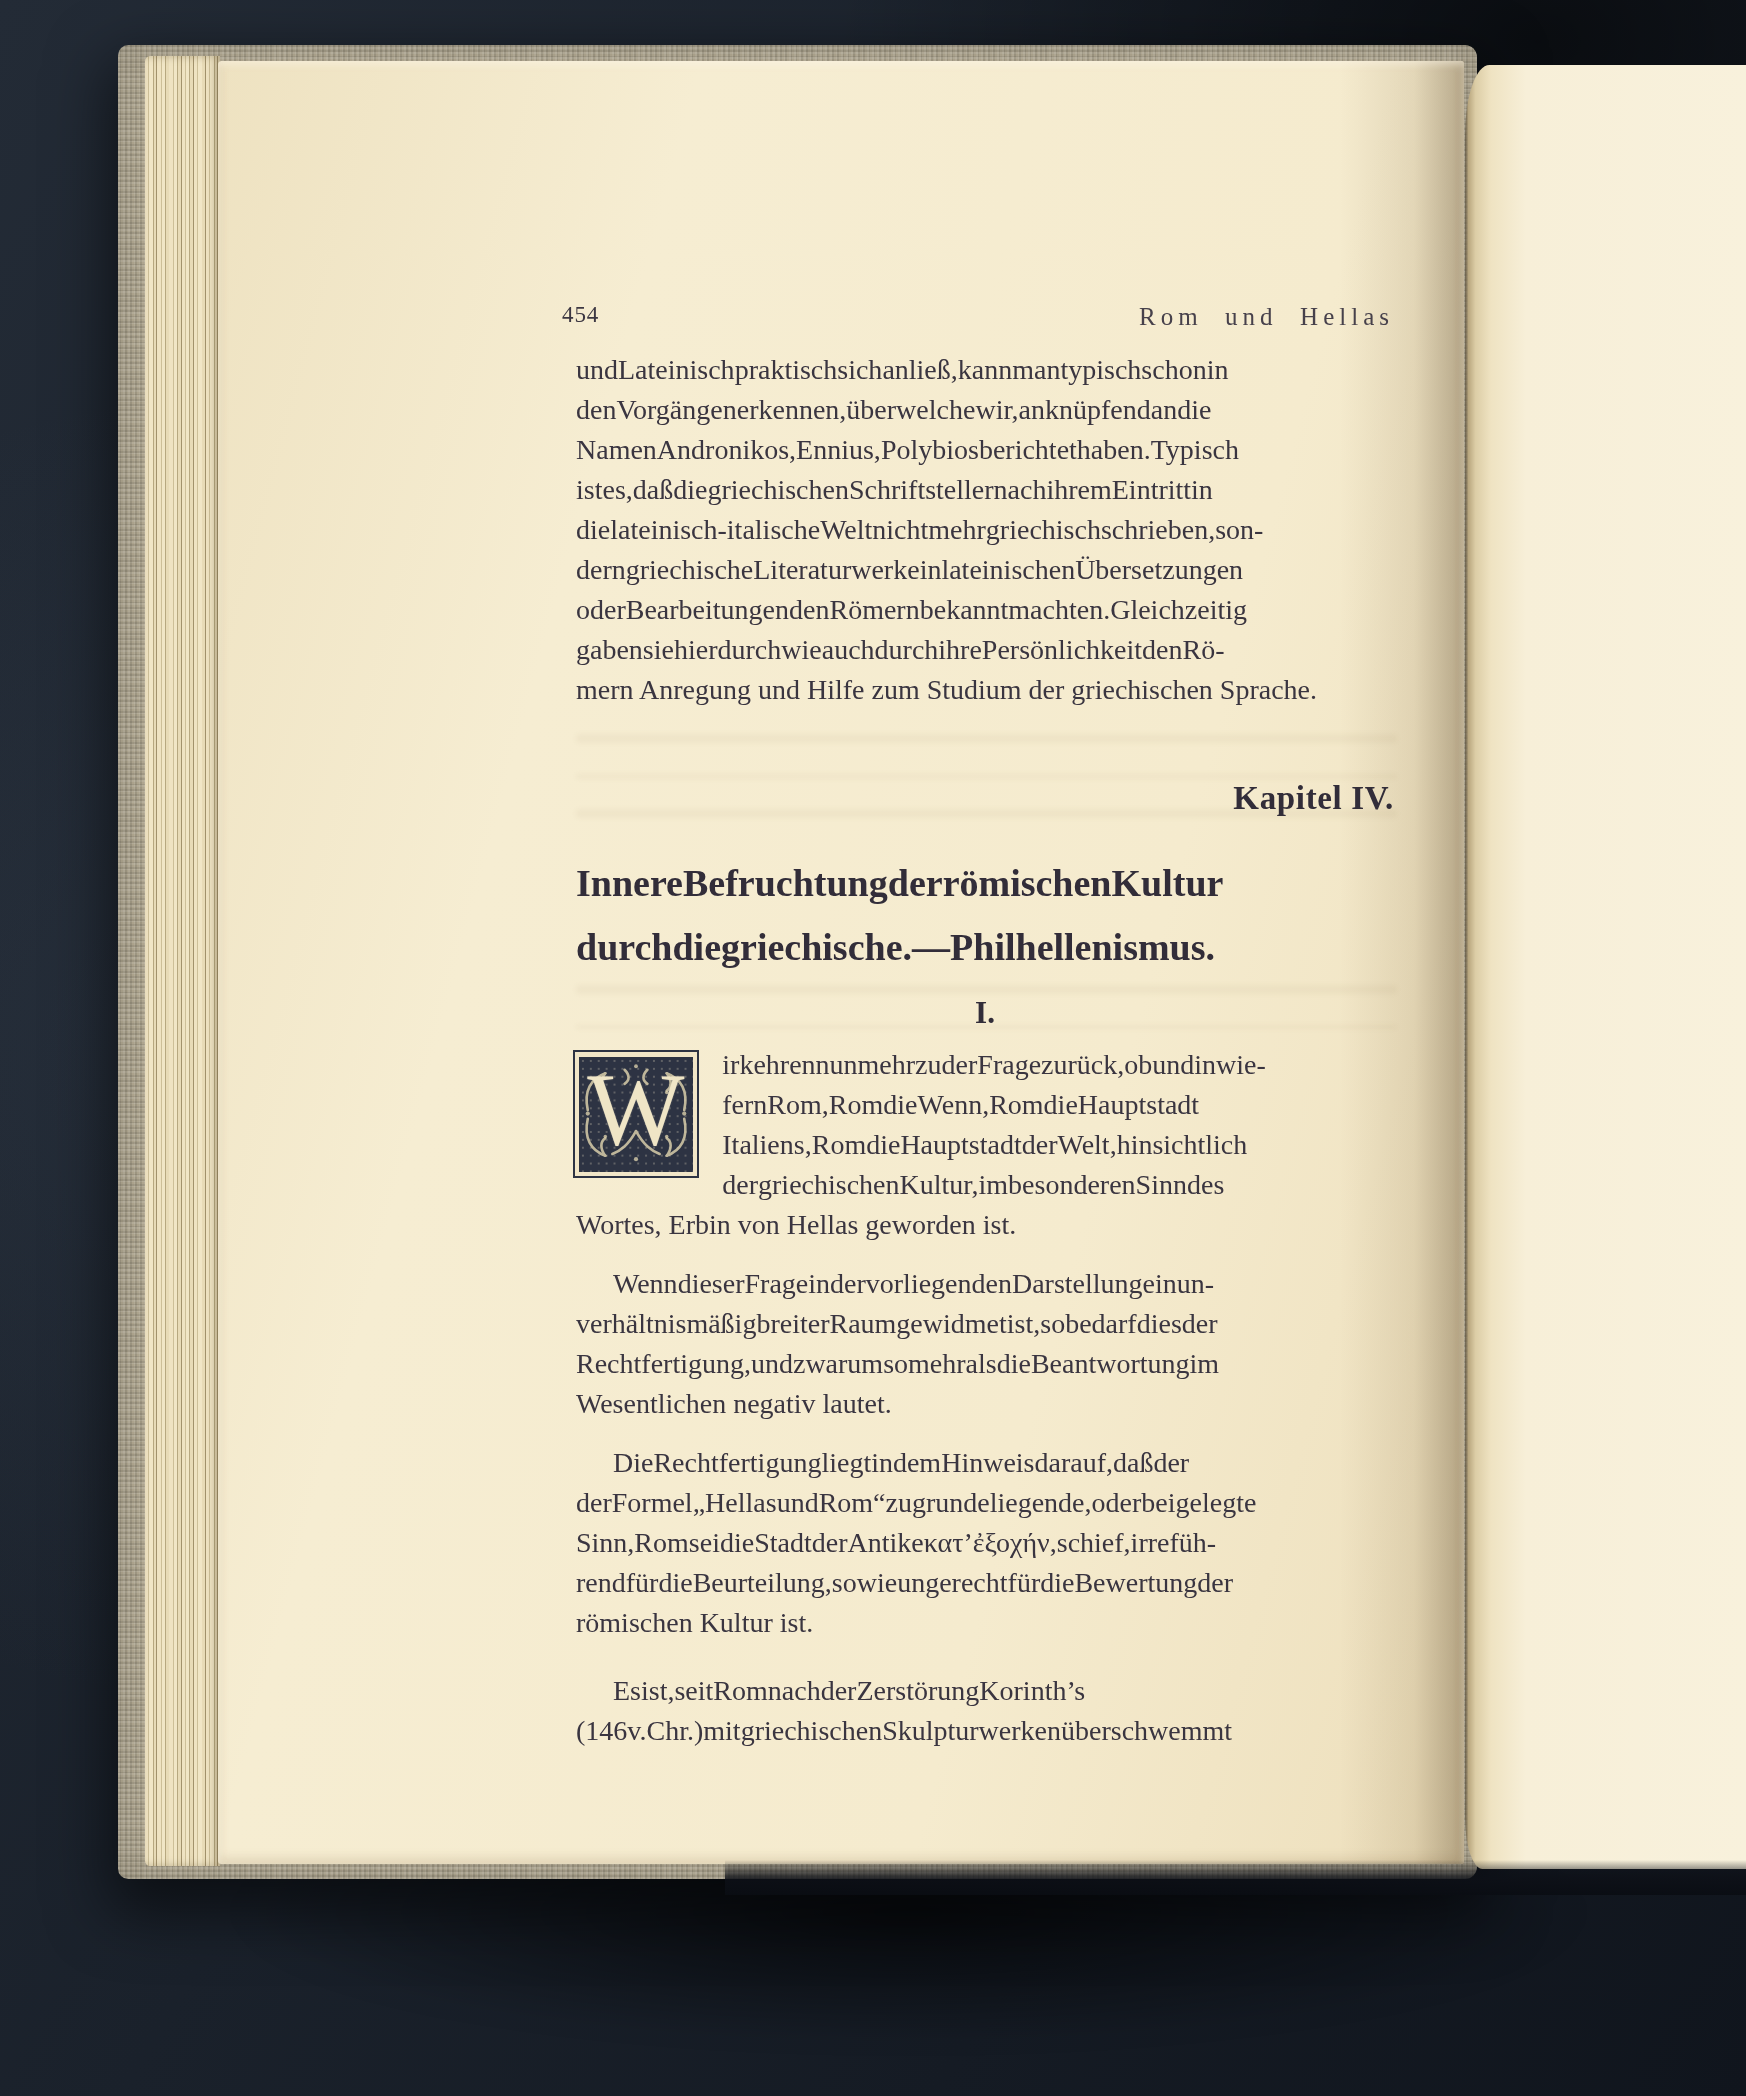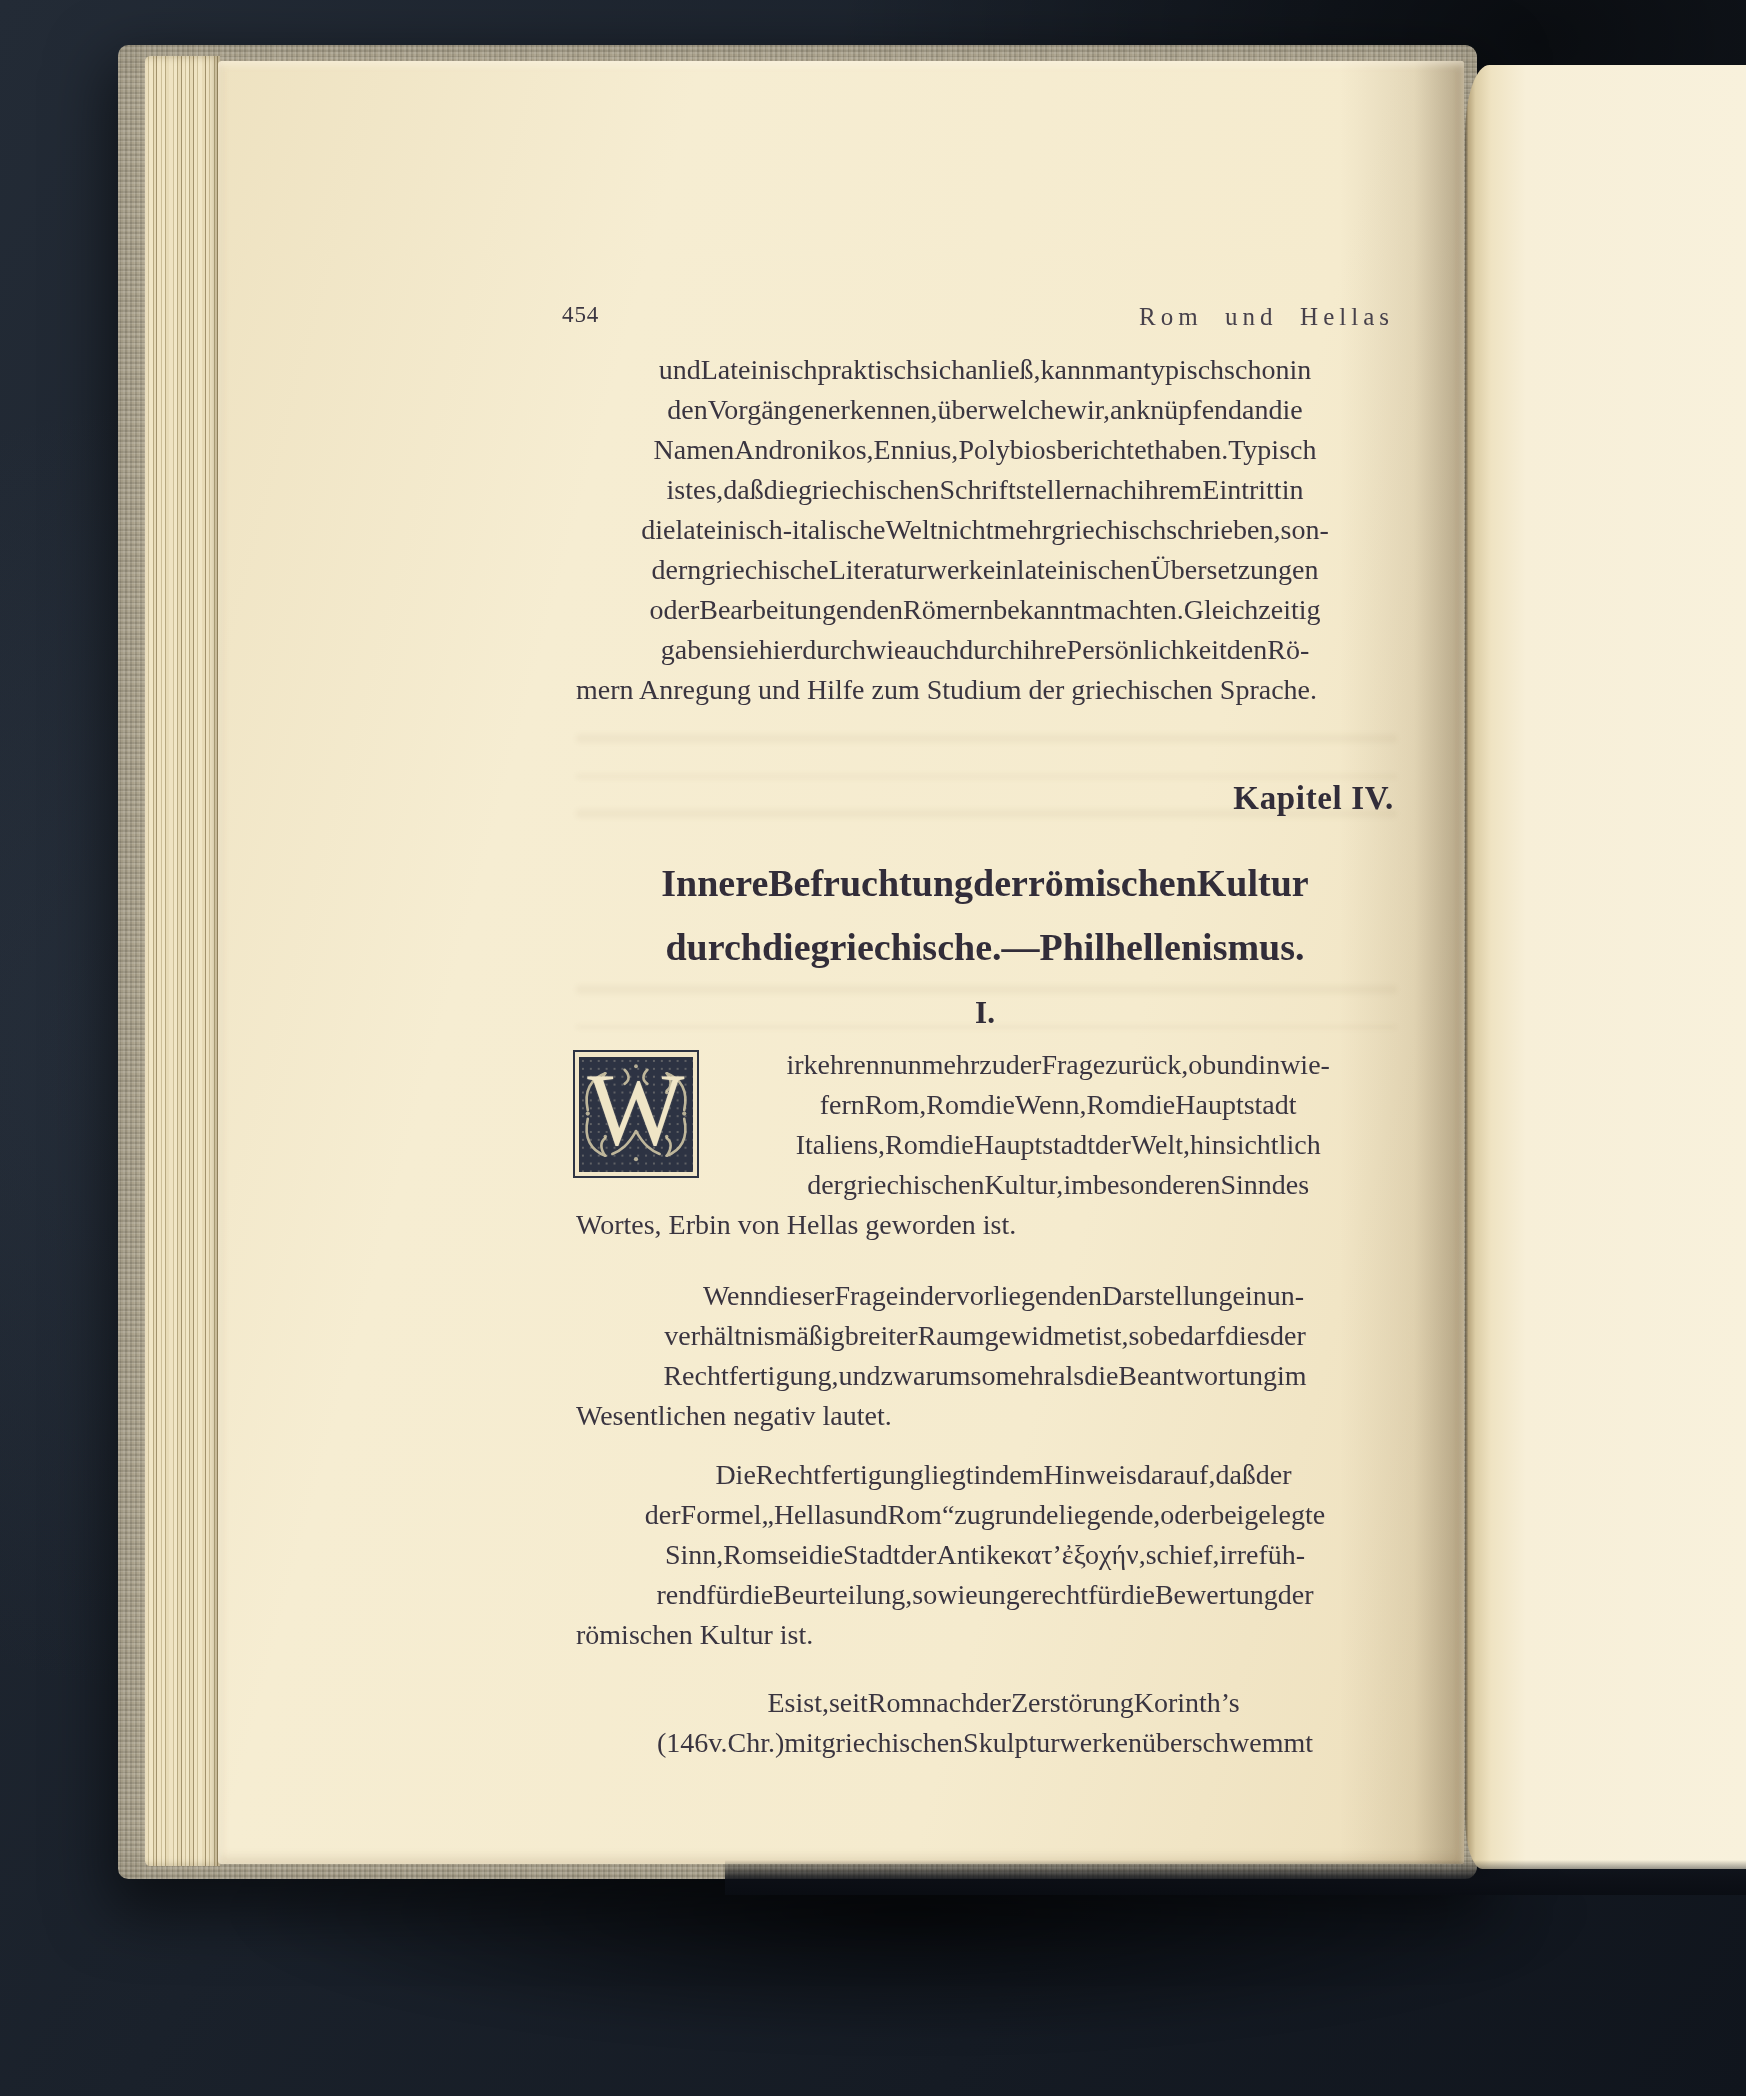--- a/index.html
+++ b/index.html
@@ -81,34 +81,34 @@
     color:#3a3540;font-size:28px;line-height:40px;
   }
   .running-head{position:relative;height:38px;}
   .pagenum{position:absolute;left:-14px;top:1.7px;font-size:23px;letter-spacing:0.9px;color:#3c3742;}
   .running-title{
     display:block;text-align:right;font-size:25px;letter-spacing:.2em;word-spacing:.45em;
     color:#47414b;padding-top:3.5px;
   }
   .para{margin:0;}
   .line{height:40px;line-height:40px;}
-  .jflex{display:flex;justify-content:center;align-items:baseline;}
+  .jflex{display:flex;justify-content:flex-start;align-items:baseline;}
   .jflex span{white-space:pre;}
   .plain{text-align:left;}
   .indent-spacer{flex:0 0 37px;width:37px;}
   .p-intro{margin-top:19px;}
   .kicker{
     margin:66px 0 0 0;text-align:right;font-size:33px;line-height:44px;
     font-weight:bold;color:#322d39;letter-spacing:.02em;
   }
   .chapter-title{margin:31px 0 0 0;font-weight:bold;color:#322d39;}
   .chapter-title .line{height:64px;line-height:64px;font-size:38px;}
   .numeral{margin-top:14px;text-align:center;font-size:31px;line-height:40px;font-weight:bold;color:#322d39;}
   .p-drop{margin-top:12.2px;}
-  .p-body-1{margin-top:31px;}
+  .p-body-1{margin-top:19px;}
   .p-body-2{margin-top:19px;}
   .p-body-3{margin-top:28px;}
 
   
   .dropcap{
     float:left;width:114px;height:115px;margin:5.2px 23px 7px -3.5px;
     border:2.6px solid #2d3343;background:#f1e6c8;padding:4.4px;box-sizing:content-box;
   }
   .dropcap-field{
     position:relative;width:100%;height:100%;background:#2d3343;

